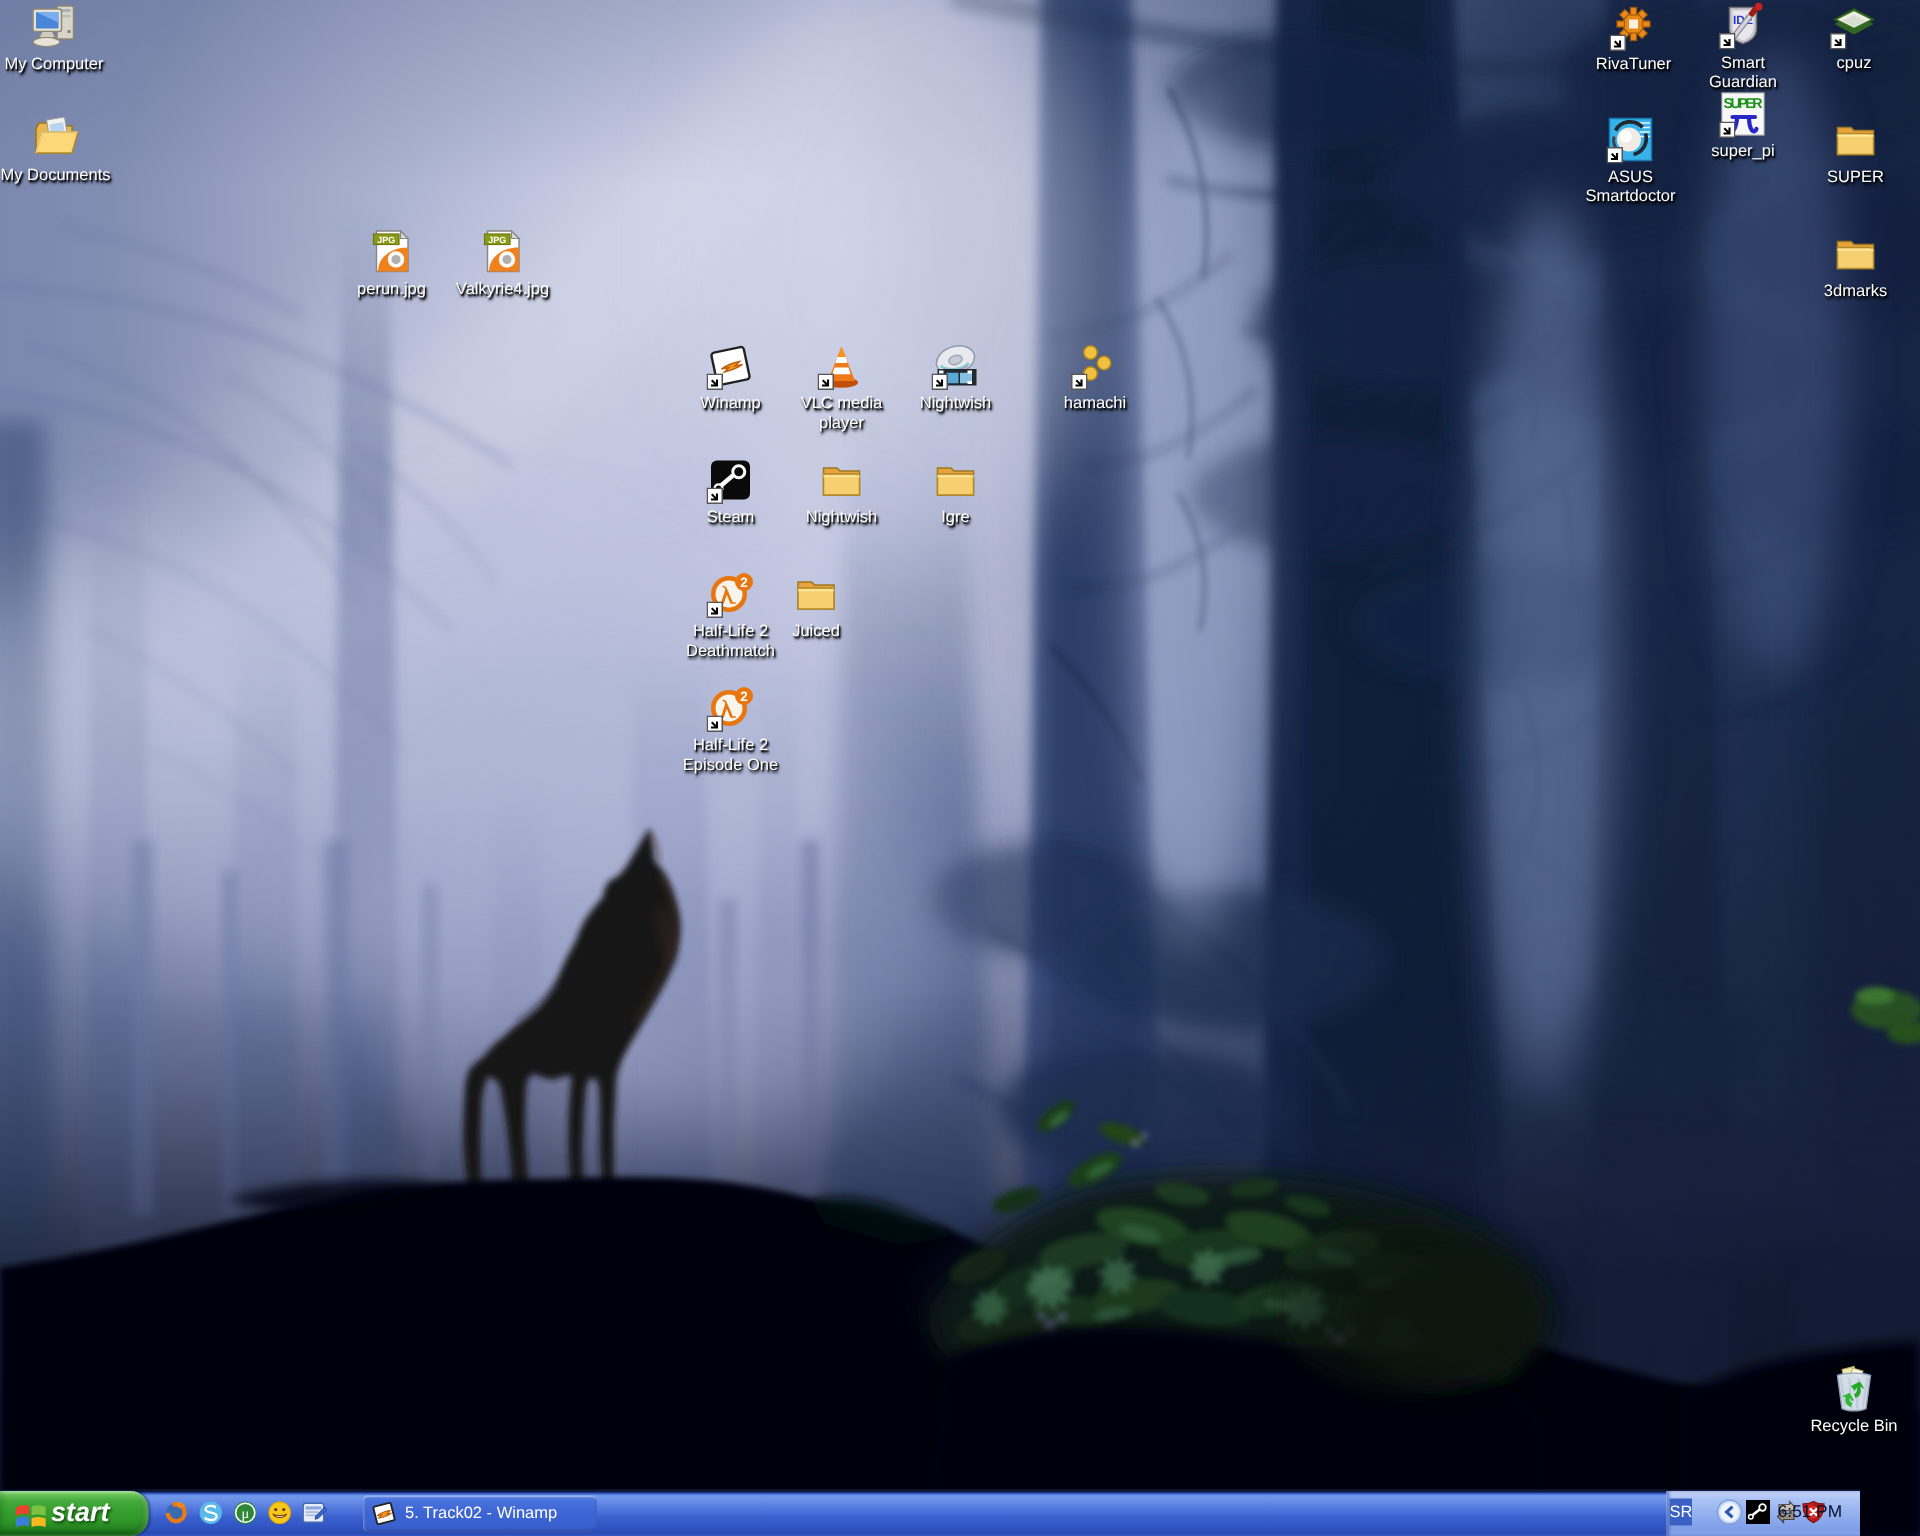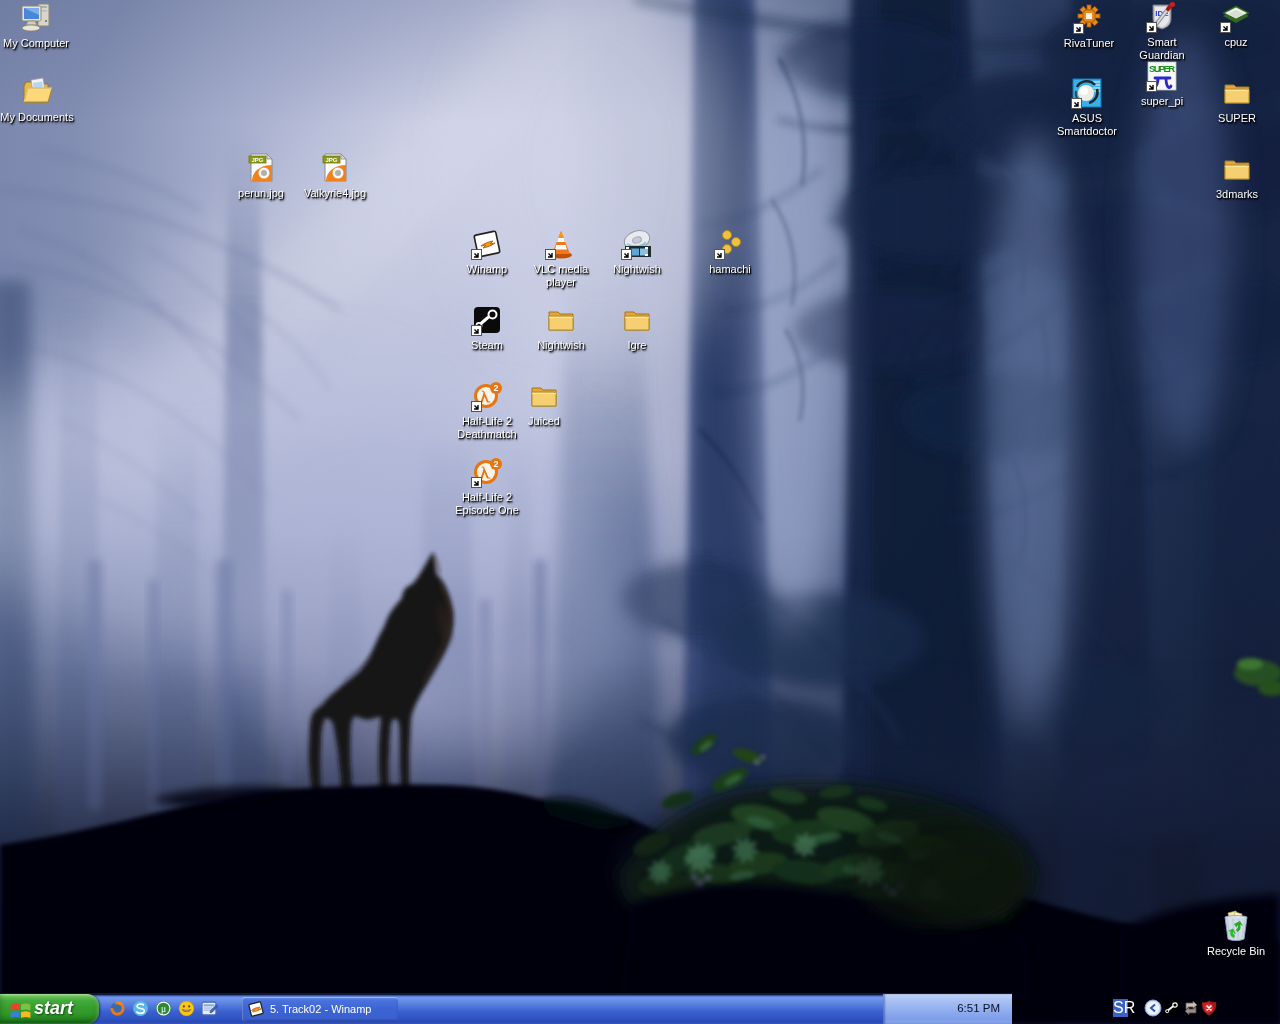--- a/index.html
+++ b/index.html
@@ -3,41 +3,41 @@
 <meta charset="utf-8">
 <style>
 html,body{margin:0;padding:0;width:1280px;height:1024px;overflow:hidden;background:#000;}
 *{box-sizing:border-box;}
 #desk{position:absolute;left:0;top:0;width:1280px;height:1024px;font-family:"Liberation Sans",sans-serif;}
 #wall{position:absolute;left:0;top:0;width:1280px;height:1024px;}
 .ic{position:absolute;width:76px;text-align:center;color:#fff;font-size:11px;line-height:13px;}
 .ic .g{display:block;margin:0 auto;width:32px;height:32px;position:relative;}
 .ic .t{display:block;margin-top:3px;text-shadow:1px 1px 1px #000,1px 2px 2px rgba(0,0,0,.9);}
 .sc{position:absolute;left:0px;bottom:0px;width:11px;height:11px;}
-#taskbar{position:absolute;left:0;top:993px;width:1012px;height:31px;
+#taskbar{position:absolute;left:0;top:993px;width:1240px;height:31px;
 background:linear-gradient(#10183c 0%,#10183c 5%,#2b53c4 8%,#6f96ea 13%,#6d94e9 20%,#4a70da 48%,#3a60cf 60%,#2e52c0 85%,#2949b2 93%,#3156c6 100%);}
 #startbtn{position:absolute;left:0;top:1px;width:99px;height:30px;border-radius:0 12px 12px 0;
 background:linear-gradient(#a9e698 0%,#67c257 9%,#44aa3b 22%,#379f2f 45%,#309829 66%,#288923 84%,#177019 95%,#2e8e2e 100%);
 box-shadow:inset 0 -3px 6px rgba(0,40,0,.35), inset -2px 0 3px rgba(255,255,255,.25), 1px 0 2px rgba(0,0,20,.5);
 color:#fff;font-style:italic;font-weight:bold;font-size:18px;font-family:"Liberation Sans",sans-serif;
 text-shadow:1px 1px 2px rgba(0,40,0,.7);}
 #startbtn span{position:absolute;left:34px;top:4px;}
 #startbtn svg{position:absolute;left:9px;top:5px;}
 .ql{position:absolute;top:7px;width:17px;height:17px;}
 #taskbtn{position:absolute;left:242px;top:4px;width:156px;height:24px;border-radius:3px;
 background:linear-gradient(#5c84e4 0%,#4a72dc 15%,#3c64d4 50%,#3a60cf 90%,#4368d4 100%);
 box-shadow:inset 0 1px 1px rgba(255,255,255,.45), inset 1px 0 1px rgba(255,255,255,.25), inset 0 -1px 2px rgba(0,0,60,.4);
 color:#fff;font-size:11px;font-family:"Liberation Sans",sans-serif;line-height:24px;}
 #taskbtn svg{position:absolute;left:6px;top:4px;}
 #taskbtn b{position:absolute;left:28px;font-weight:normal;}
 #tray{position:absolute;right:0;top:1px;width:129px;height:30px;
 background:linear-gradient(#c4d4f8 0%,#aac2f4 20%,#8aa8ec 65%,#7e9ee8 85%,#89a6ec 100%);
 box-shadow:inset 2px 0 2px rgba(20,40,120,.4);}
 #sr{position:absolute;left:1113px;top:6px;width:15px;height:18px;
-background:#3a62c4;color:#fff;font-size:16px;text-align:center;line-height:18px;font-family:"Liberation Sans",sans-serif;}
+background:#3a62c4;color:#fff;font-size:11px;text-align:center;line-height:18px;font-family:"Liberation Sans",sans-serif;}
 #clock{position:absolute;right:12px;top:0;height:30px;line-height:30px;color:#08102c;font-size:11.5px;font-family:"Liberation Sans",sans-serif;margin-left:20px;}
 .trayic{position:absolute;top:7px;width:16px;height:16px;}
 </style>
 </head>
 <body>
 <div id="desk">
 <svg id="wall" viewBox="0 0 1280 1024" preserveAspectRatio="none">
 <defs>
 <filter id="b2" x="-40%" y="-40%" width="180%" height="180%">
           <feGaussianBlur stdDeviation="2"></feGaussianBlur>

